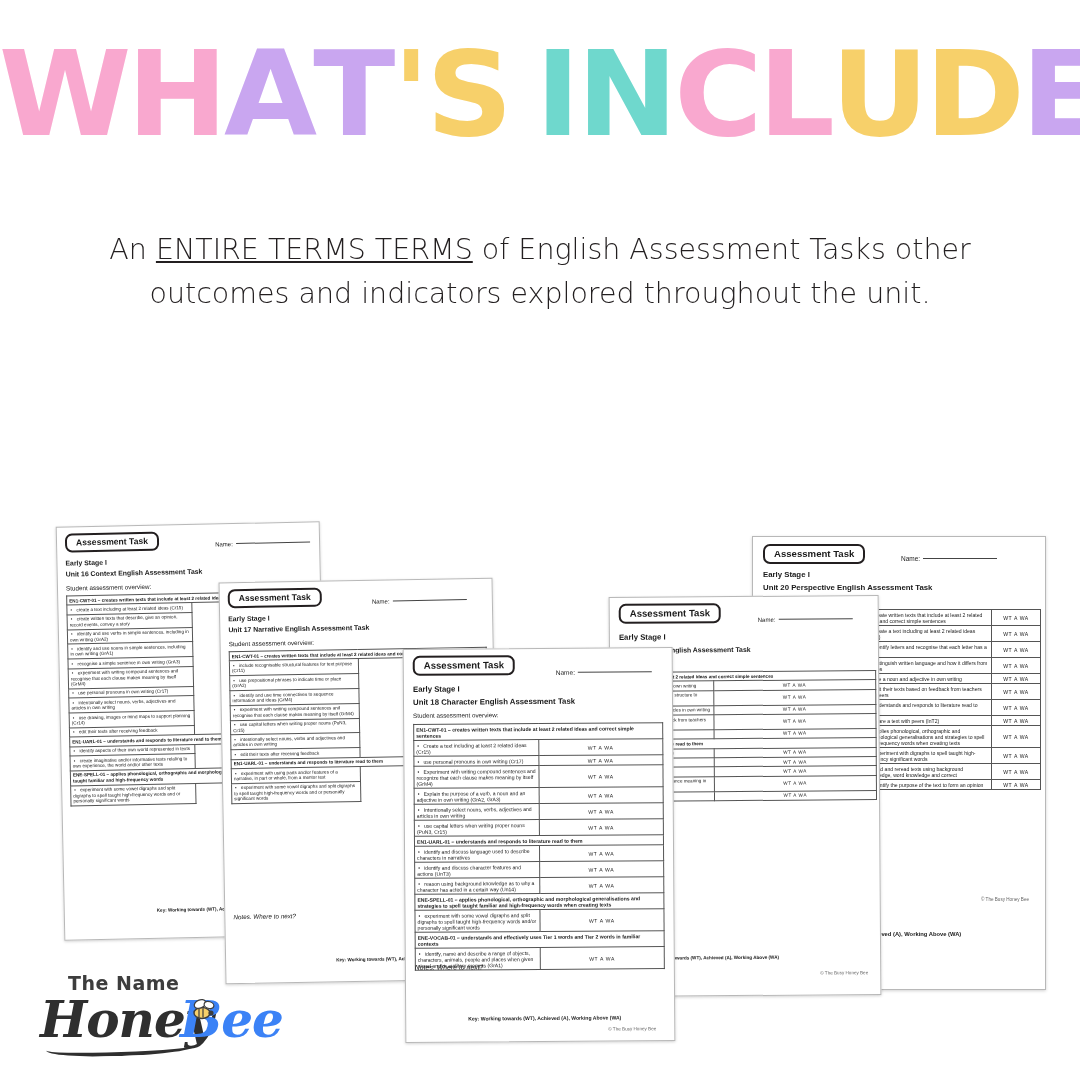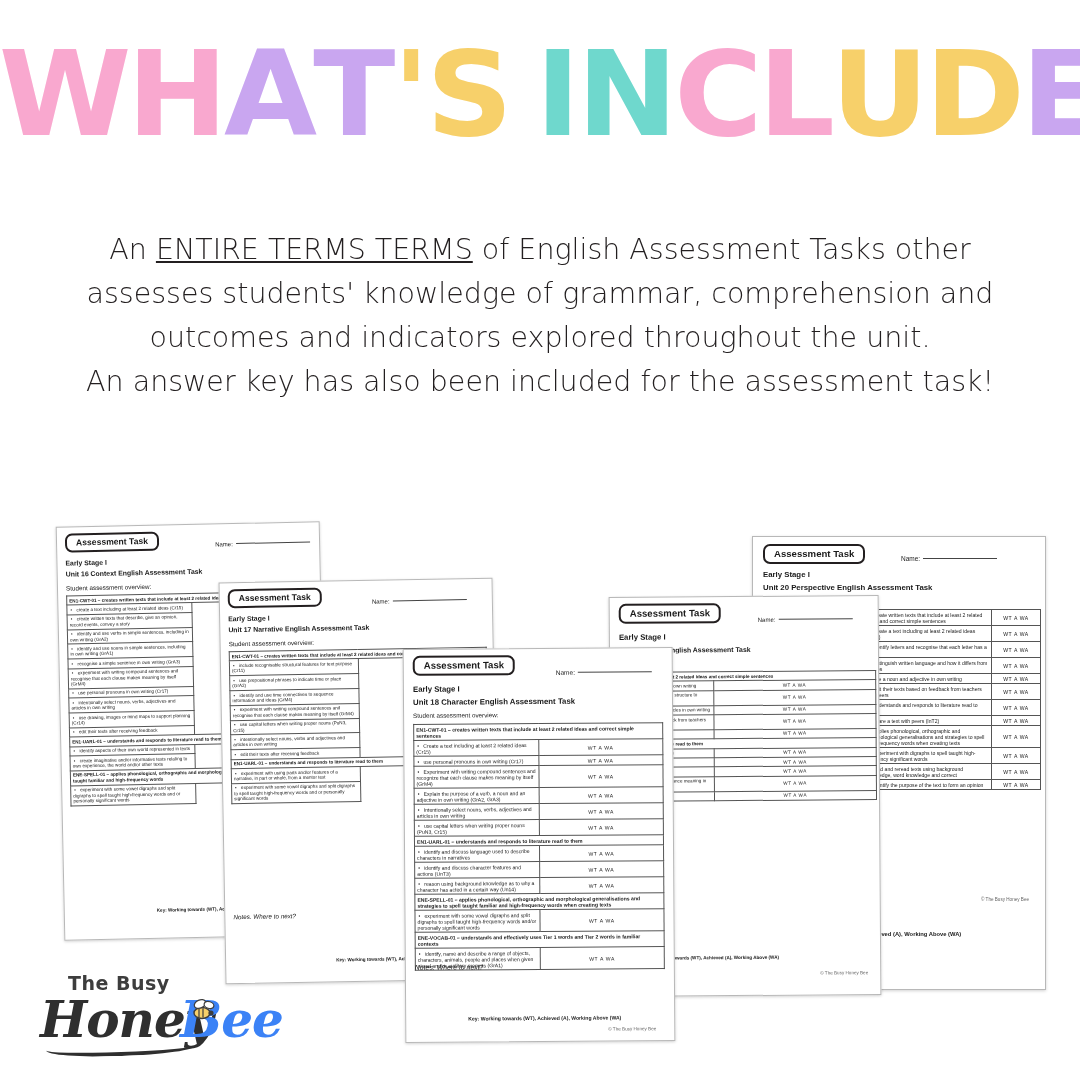--- a/index.html
+++ b/index.html
@@ -158,23 +158,21 @@
 </style>
 </head>
 <body>
 
 <div class="title-wrap" id="title-wrap"><span class="ch" style="color: rgb(249, 168, 207);">W</span><span class="ch" style="color: rgb(249, 168, 207);">H</span><span class="ch" style="color: rgb(201, 166, 240);">A</span><span class="ch" style="color: rgb(201, 166, 240);">T</span><span class="ch" style="color: rgb(247, 208, 106);">'</span><span class="ch" style="color: rgb(247, 208, 106);">S</span><span class="ch" style="width: 26px;"> </span><span class="ch" style="color: rgb(111, 216, 205);">I</span><span class="ch" style="color: rgb(111, 216, 205);">N</span><span class="ch" style="color: rgb(249, 168, 207);">C</span><span class="ch" style="color: rgb(249, 168, 207);">L</span><span class="ch" style="color: rgb(247, 208, 106);">U</span><span class="ch" style="color: rgb(247, 208, 106);">D</span><span class="ch" style="color: rgb(201, 166, 240);">E</span></div>
 
 <div class="blurb">
   <p>
     <span>An </span><span class="u">ENTIRE TERMS TERMS</span><span> of English Assessment Tasks other</span>
   </p>
-  <p>assesses students' knowledge of grammar, comprehension and</p>
   <p>outcomes and indicators explored throughout the unit.</p>
-  <p>An answer key has also been included for the assessment task!</p>
 </div>
 
 <div class="docs">
 
   <div class="doc" style="left:752px; top:536px; width:292px; height:452px; transform:rotate(0deg); z-index:1;">
     <div class="doc-inner">
       <div class="ribbon fs10" style="left:10px; top:7px;">Assessment Task</div>
       <div class="nameline" style="left:148px; top:18px; font-size:6.5px;">
         <span>Name:</span><span class="rule"></span>
       </div>
@@ -490,21 +488,21 @@
       <div class="notes fs7" style="left:9px; top:314px;">Notes. Where to next?</div>
       <div class="keyline fs55" style="left:62px; top:366px;">Key: Working towards (WT), Achieved (A), Working Above (WA)</div>
       <div class="foot fs5" style="left:202px; top:378px;">© The Busy Honey Bee</div>
     </div>
   </div>
 
 </div>
 
 <div class="logo">
   <div class="busy">
-    <span>The Busy</span>
+    <span>The Name</span>
   </div>
   <div class="honey">Honey</div>
   <div class="honey" style="left:150px; top:24px; color:#3b82f6;">Bee</div>
   <div class="swash"></div>
   <svg class="bee" width="34" height="28" viewBox="0 0 34 28">
     <ellipse cx="14" cy="17" rx="8" ry="5.5" fill="#f7d06a" stroke="#3d3d3d" stroke-width="1.4"></ellipse>
     <path d="M11 12.2 L11 21.6 M15 12.3 L15 21.6" stroke="#3d3d3d" stroke-width="1.2"></path>
     <ellipse cx="12" cy="8" rx="6" ry="4" fill="#ffffff" stroke="#3d3d3d" stroke-width="1.2" transform="rotate(-24 12 8)"></ellipse>
     <ellipse cx="21" cy="9" rx="5" ry="3.4" fill="#ffffff" stroke="#3d3d3d" stroke-width="1.2" transform="rotate(18 21 9)"></ellipse>
     <circle cx="23" cy="17" r="2.6" fill="#3d3d3d"></circle>

